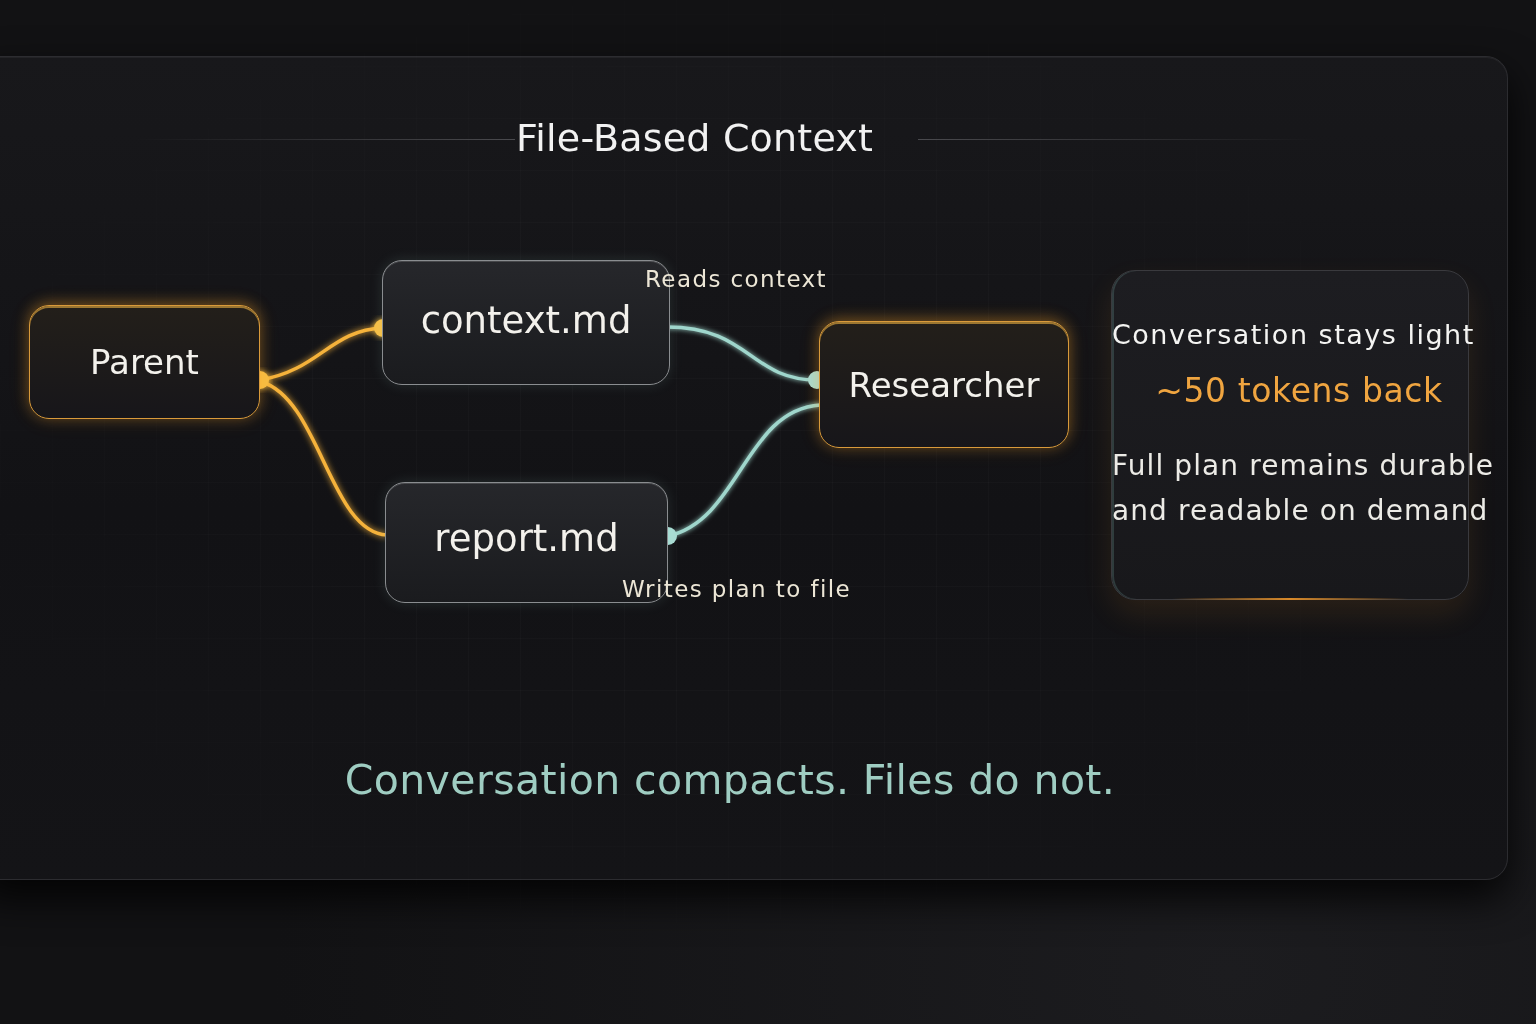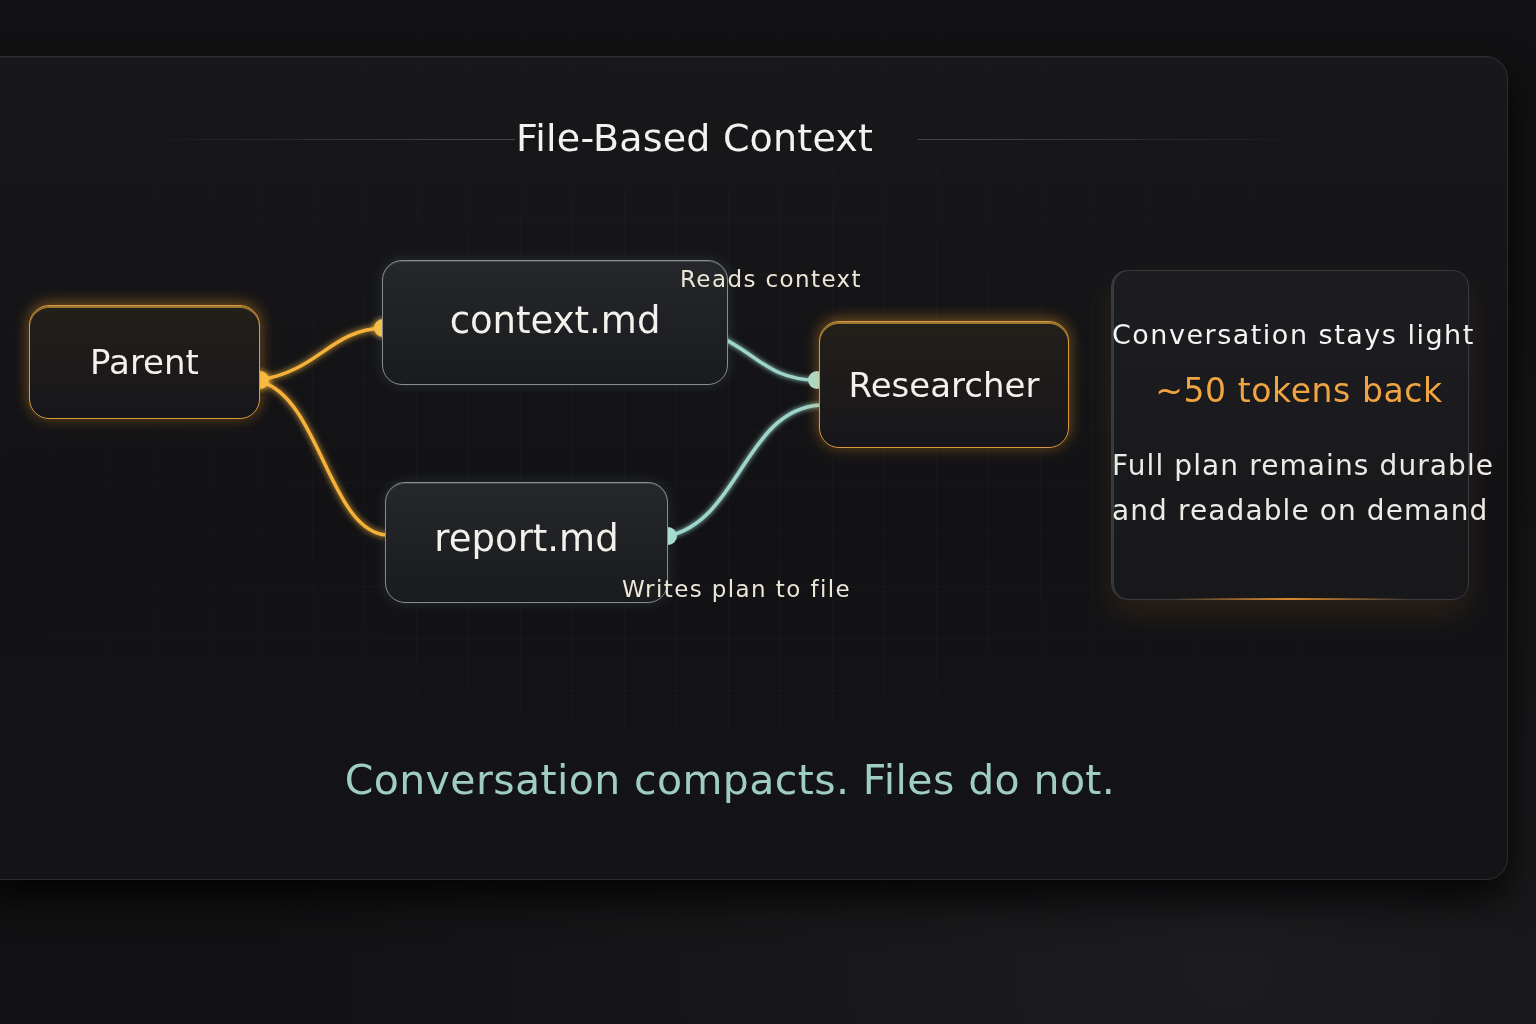--- a/index.html
+++ b/index.html
@@ -75,21 +75,21 @@
   }
   .edges { position: absolute; left: 0; top: 0; }
   .edge-label {
     position: absolute;
     color: #ece6d6; font-size: 23px; letter-spacing: 1.4px;
     white-space: nowrap;
   }
   .info-card {
     position: absolute; left: 1111px; top: 270px;
     width: 358px; height: 330px;
-    border-radius: 16px;
+    border-radius: 24px;
     border: 1px solid #3a3a3e;
     background: linear-gradient(180deg, #1d1d21 0%, #18181b 100%);
     box-shadow: 0 14px 30px rgba(255,160,40,0.10), inset 2px 0 0 rgba(150,220,210,0.18);
     box-sizing: border-box;
   }
   .info-card::after {
     content: ""; position: absolute; left: 60px; right: 60px; bottom: -1px; height: 2px;
     background: linear-gradient(90deg, transparent, #d98a2a, transparent);
   }
   .info-heading {
@@ -155,33 +155,33 @@
   <circle cx="260" cy="380" r="9" fill="#f7bf44" filter="url(#glowA)"></circle>
   <circle cx="383" cy="328" r="9" fill="#f7bf44" filter="url(#glowA)"></circle>
   <circle cx="817" cy="380" r="9" fill="#a8dcd3"></circle>
   <circle cx="668" cy="536" r="9" fill="#a8dcd3"></circle>
 </svg>
 
 <div class="node agent" style="left:29px; top:305px; width:231px; height:114px;">
   <span>Parent</span>
 </div>
 
-<div class="node file" style="left:382px; top:260px; width:346px; height:125px;">
+<div class="node file" style="left:382px; top:260px; width:288px; height:125px;">
   <span style="margin-top:-4px">context.md</span>
 </div>
 
 <div class="node file" style="left:385px; top:482px; width:283px; height:121px;">
   <span style="margin-top:-8px">report.md</span>
 </div>
 
 <div class="node agent" style="left:819px; top:321px; width:250px; height:127px;">
   <span>Researcher</span>
 </div>
 
-<div class="edge-label" style="left:680px; top:266px;">Reads context</div>
+<div class="edge-label" style="left:645px; top:266px;">Reads context</div>
 <div class="edge-label" style="left:622px; top:576px;">Writes plan to file</div>
 
 <div class="info-card">
   <div class="info-heading">Conversation stays light</div>
   <div class="info-highlight">~50 tokens back</div>
   <div class="info-body">
     <div>Full plan remains durable</div>
     <div>and readable on demand</div>
   </div>
 </div>

